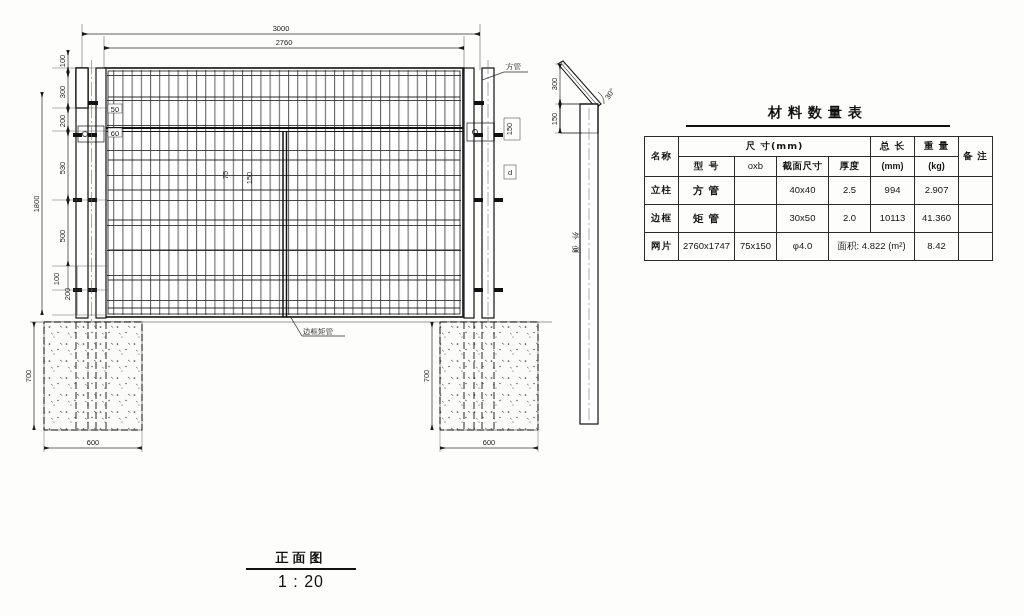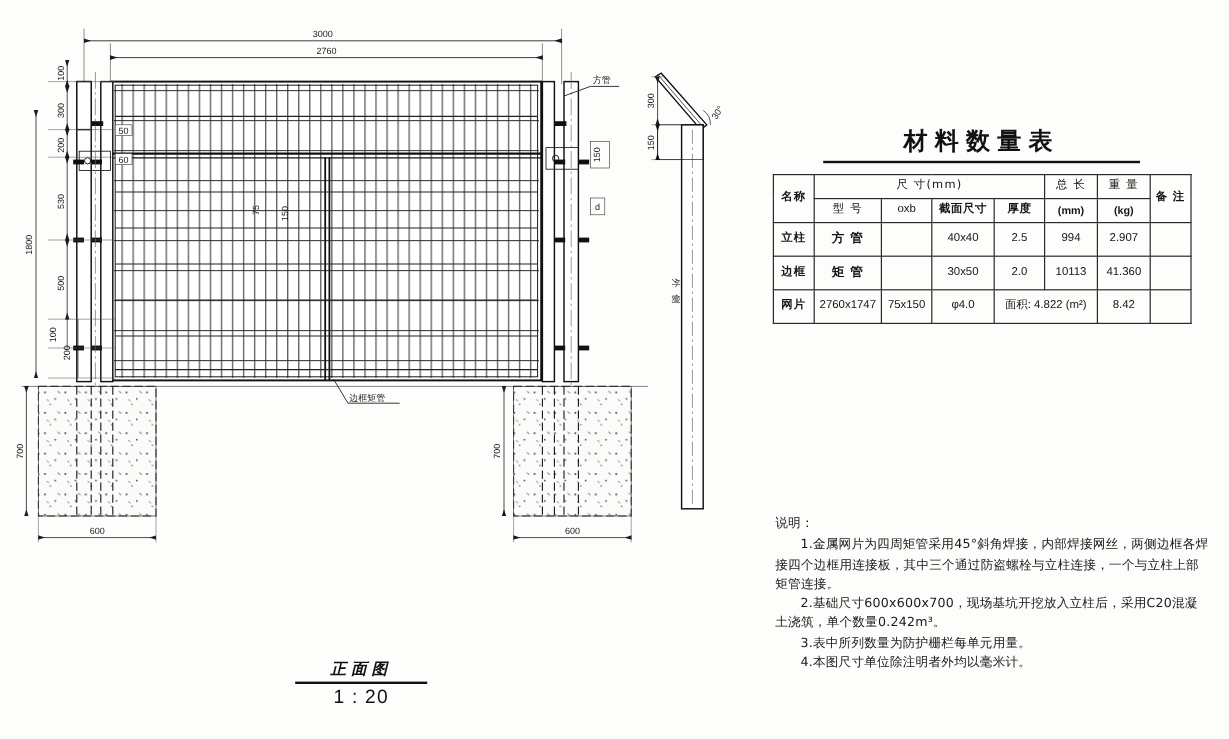--- a/index.html
+++ b/index.html
@@ -5,32 +5,32 @@
 <style>
   html,body{margin:0;padding:0;}
   body{
     width:1024px;height:616px;
     background:#fdfdfb;
     font-family:"Liberation Sans","DejaVu Sans",sans-serif;
     color:#1a1a1a;
     overflow:hidden;
     position:relative;
   }
-  #sheet{position:absolute;inset:0;}
+  #sheet{position:absolute;inset:0;padding-left:12px;}
   svg{display:block;}
   .dim-txt{font-size:7.5px;font-family:"Liberation Sans",sans-serif;fill:#1c1c1c;}
   .cjk{font-family:"DejaVu Sans","Liberation Sans",sans-serif;}
 
   
   #table-wrap{
     position:absolute;left:644px;top:104px;width:348px;
   }
   #table-title{
     text-align:center;
-    font-size:20px;
+    font-size:14px;
     letter-spacing:6px;
     font-weight:700;
     color:#111;
     padding-bottom:3px;
     border-bottom:2.5px solid #111;
     margin:0 42px 9px 42px;
     font-family:"DejaVu Sans","Liberation Sans",sans-serif;
   }
   table.mat{
     border-collapse:collapse;
@@ -41,21 +41,21 @@
   }
   table.mat td{
     border:1px solid #2a2a2a;
     text-align:center;
     vertical-align:middle;
     padding:1px 1px;
     line-height:1.15;
     height:14px;
   }
   td.nm{font-weight:700;letter-spacing:1px;font-family:Liberation Sans, sans-serif;}
-  td.hd{font-weight:400;letter-spacing:1px;font-family:"DejaVu Sans",sans-serif;}
+  td.hd{font-weight:700;letter-spacing:1px;font-family:"DejaVu Sans",sans-serif;}
   td.hd-l{font-weight:700;letter-spacing:0.5px;font-family:"DejaVu Sans",sans-serif;margin-top:27px;}
   td.big{font-size:10.5px;}
   .hrow{height:20px;}
   .drow{height:28px;}
   .unit{font-size:9px;font-weight:700;letter-spacing:0;}
 
   
   #notes{
     position:absolute;left:646px;top:428px;width:362px;
     font-size:10.5px;line-height:1.55;color:#181818;
@@ -68,21 +68,20 @@
 
   
   #caption{
     position:absolute;left:246px;top:549px;width:110px;text-align:center;
   }
   #cap-title{
     font-size:13px;letter-spacing:4px;font-weight:700;color:#111;
     padding-bottom:1px;border-bottom:2px solid #111;
     font-family:"DejaVu Sans","Liberation Sans",sans-serif;
     display:block;
-    font-style:italic;
   }
   #cap-scale{font-size:16px;color:#111;margin-top:3px;display:block;letter-spacing:1px;}
 </style>
 </head>
 <body>
 
 <div id="sheet">
 
   <svg width="1024" height="616" viewBox="0 0 1024 616">
     <defs>
@@ -376,21 +375,14 @@
           <td>75x150</td>
           <td>φ4.0</td>
           <td colspan="2">面积: 4.822 (m²)</td>
           <td>8.42</td>
           <td></td>
         </tr>
       </tbody>
     </table>
   </div>
 
-  <div id="notes">
-    <p class="nt-head">说明：</p>
-    <p class="ind">1.金属网片为四周矩管采用45°斜角焊接，内部焊接网丝，两侧边框各焊接四个边框用连接板，其中三个通过防盗螺栓与立柱连接，一个与立柱上部矩管连接。</p>
-    <p class="ind">2.基础尺寸600x600x700，现场基坑开挖放入立柱后，采用C20混凝土浇筑，单个数量0.242m³。</p>
-    <p class="ind">3.表中所列数量为防护栅栏每单元用量。</p>
-    <p class="ind">4.本图尺寸单位除注明者外均以毫米计。</p>
-  </div>
 
 </div>
 
 </body></html>

